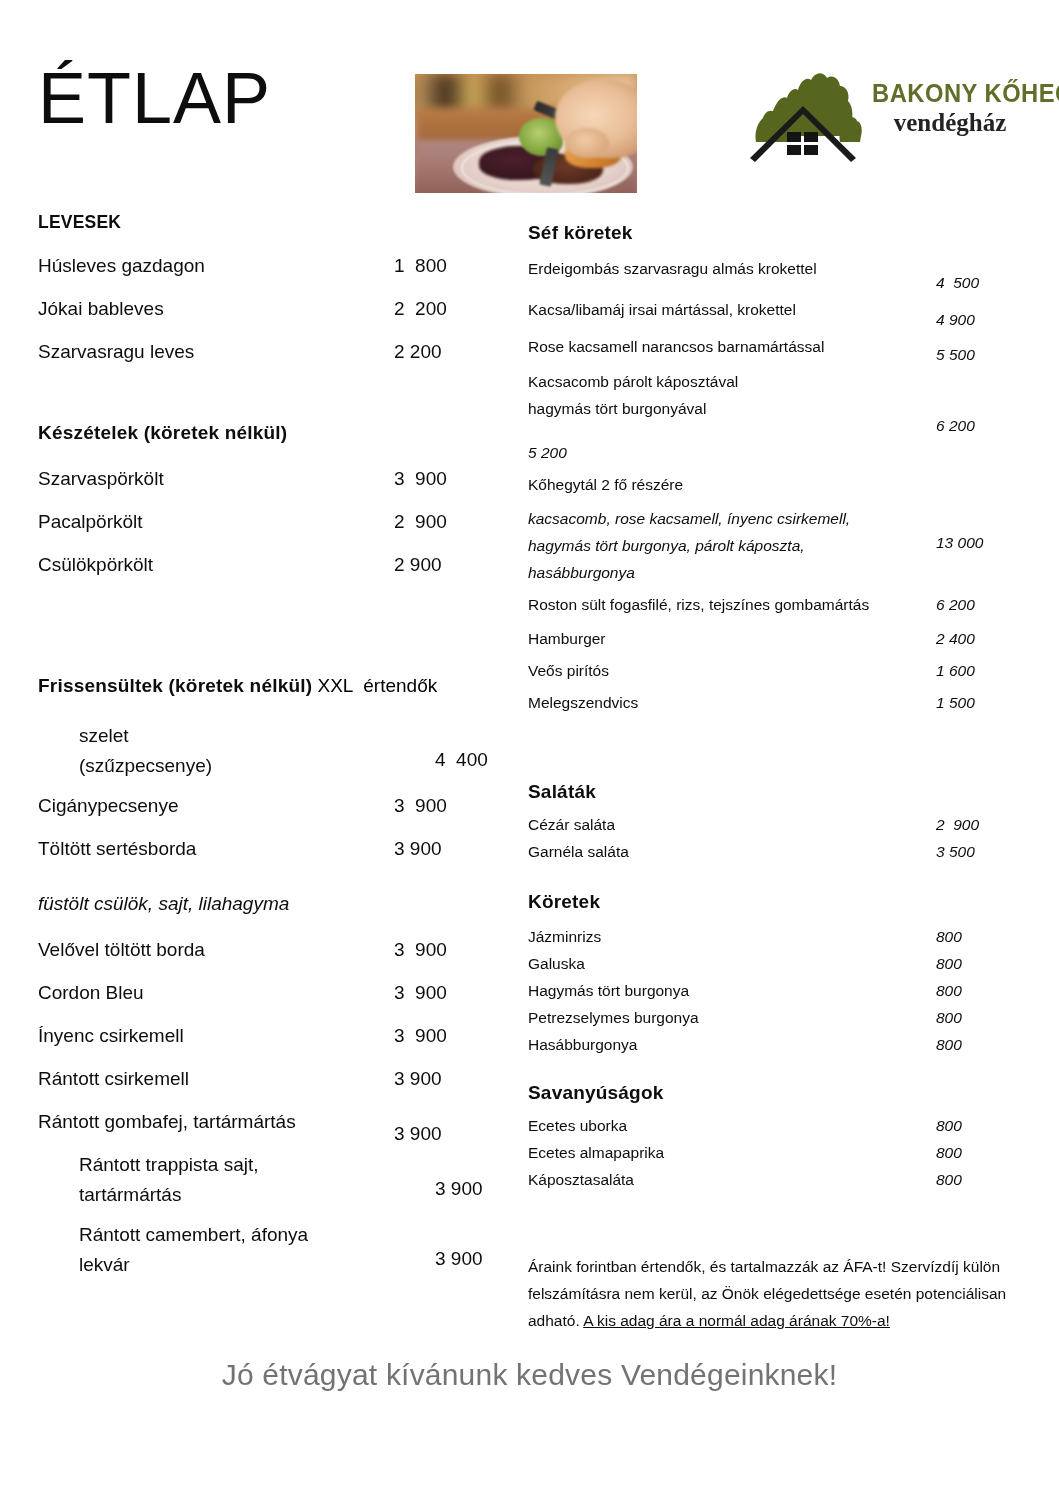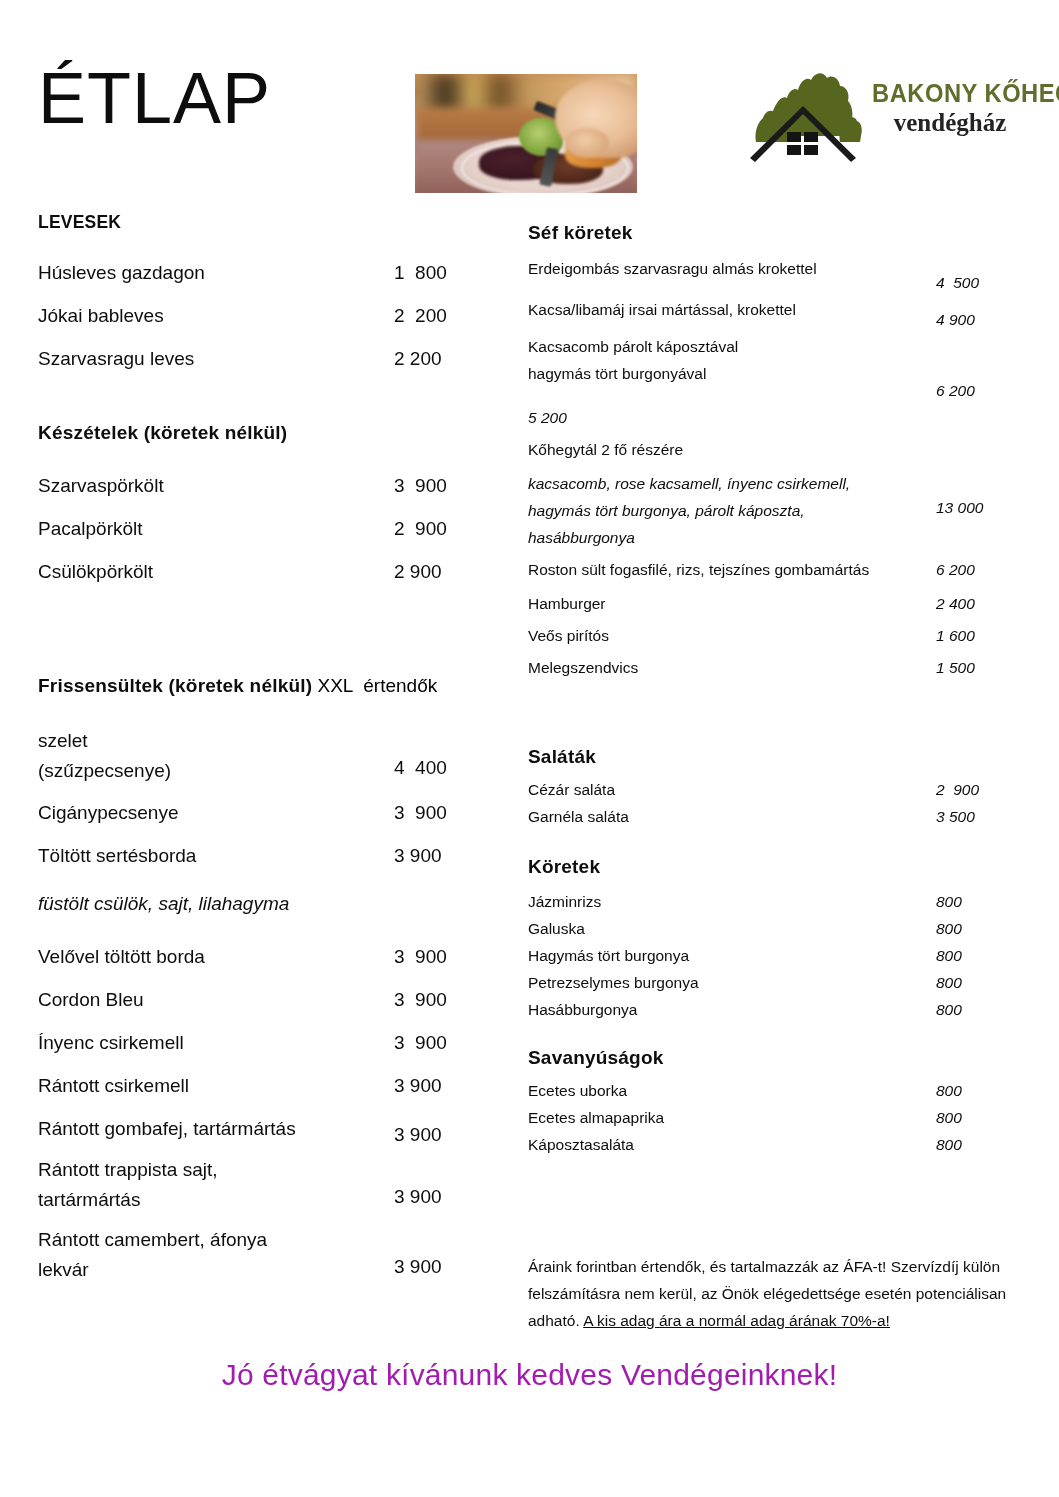--- a/index.html
+++ b/index.html
@@ -204,36 +204,36 @@
     letter-spacing: .2px;
     margin-top: 20px;
   }
   .sec-head-left.big {
     font-size: 19px;
   }
   .row-l {
     position: relative;
     min-height: 43px;
     display: flex;
-    align-items: center;
+    align-items: flex-start;
     font-size: 19px;
     line-height: 30px;
     color: #0d0d0d;
   }
   .row-l .name {
     flex: 0 0 352px;
     max-width: 352px;
     padding-right: 4px;
   }
   .row-l .price {
     flex: 1 1 auto;
     white-space: pre;
     text-align: left;
   }
-  .row-l.two-line { min-height: 70px; }
+  .row-l.two-line { min-height: 70px; margin-left: 41px; }
   .row-l.two-line .price { padding-top: 24px; }
   .row-l.price-lower .price { padding-top: 12px; }
   .note-l {
     font-size: 19px;
     font-style: italic;
     line-height: 30px;
     color: #0d0d0d;
   }
 
   
@@ -275,21 +275,21 @@
   .footer-note u { text-decoration: underline; }
 
   .closing {
     position: absolute;
     left: 0;
     top: 1358px;
     width: 1059px;
     text-align: center;
     font-family: "Liberation Sans Narrow", "Liberation Sans", sans-serif;
     font-size: 30px;
-    color: #a21caf;
+    color: #737373;
     letter-spacing: .2px;
   }
 </style>
 </head>
 <body>
 
 <div class="page">
 
   <div class="header">
 
@@ -436,20 +436,24 @@
     <div style="height:11px"></div>
 
     <div class="row-r" style="min-height:36px">
       <span class="name">Erdeigombás szarvasragu almás krokettel</span>
       <span class="price" style="padding-top:14px">4  500</span>
     </div>
     <div class="row-r" style="min-height:34px">
       <span class="name">Kacsa/libamáj irsai mártással, krokettel</span>
       <span class="price" style="padding-top:10px">4 900</span>
     </div>
+    <div class="row-r" style="min-height:32px">
+      <span class="name">Rose kacsamell narancsos barnamártással</span>
+      <span class="price" style="padding-top:8px">5 500</span>
+    </div>
     <div class="row-r" style="min-height:62px">
       <span class="name" style="white-space:pre-line">Kacsacomb párolt káposztával
 hagymás tört burgonyával</span>
       <span class="price" style="padding-top:44px">6 200</span>
     </div>
     <div class="row-r" style="min-height:32px">
       <span class="price" style="padding-top:0">5 200</span>
     </div>
     <div class="row-r" style="min-height:28px">
       <span class="name">Kőhegytál 2 fő részére</span>

